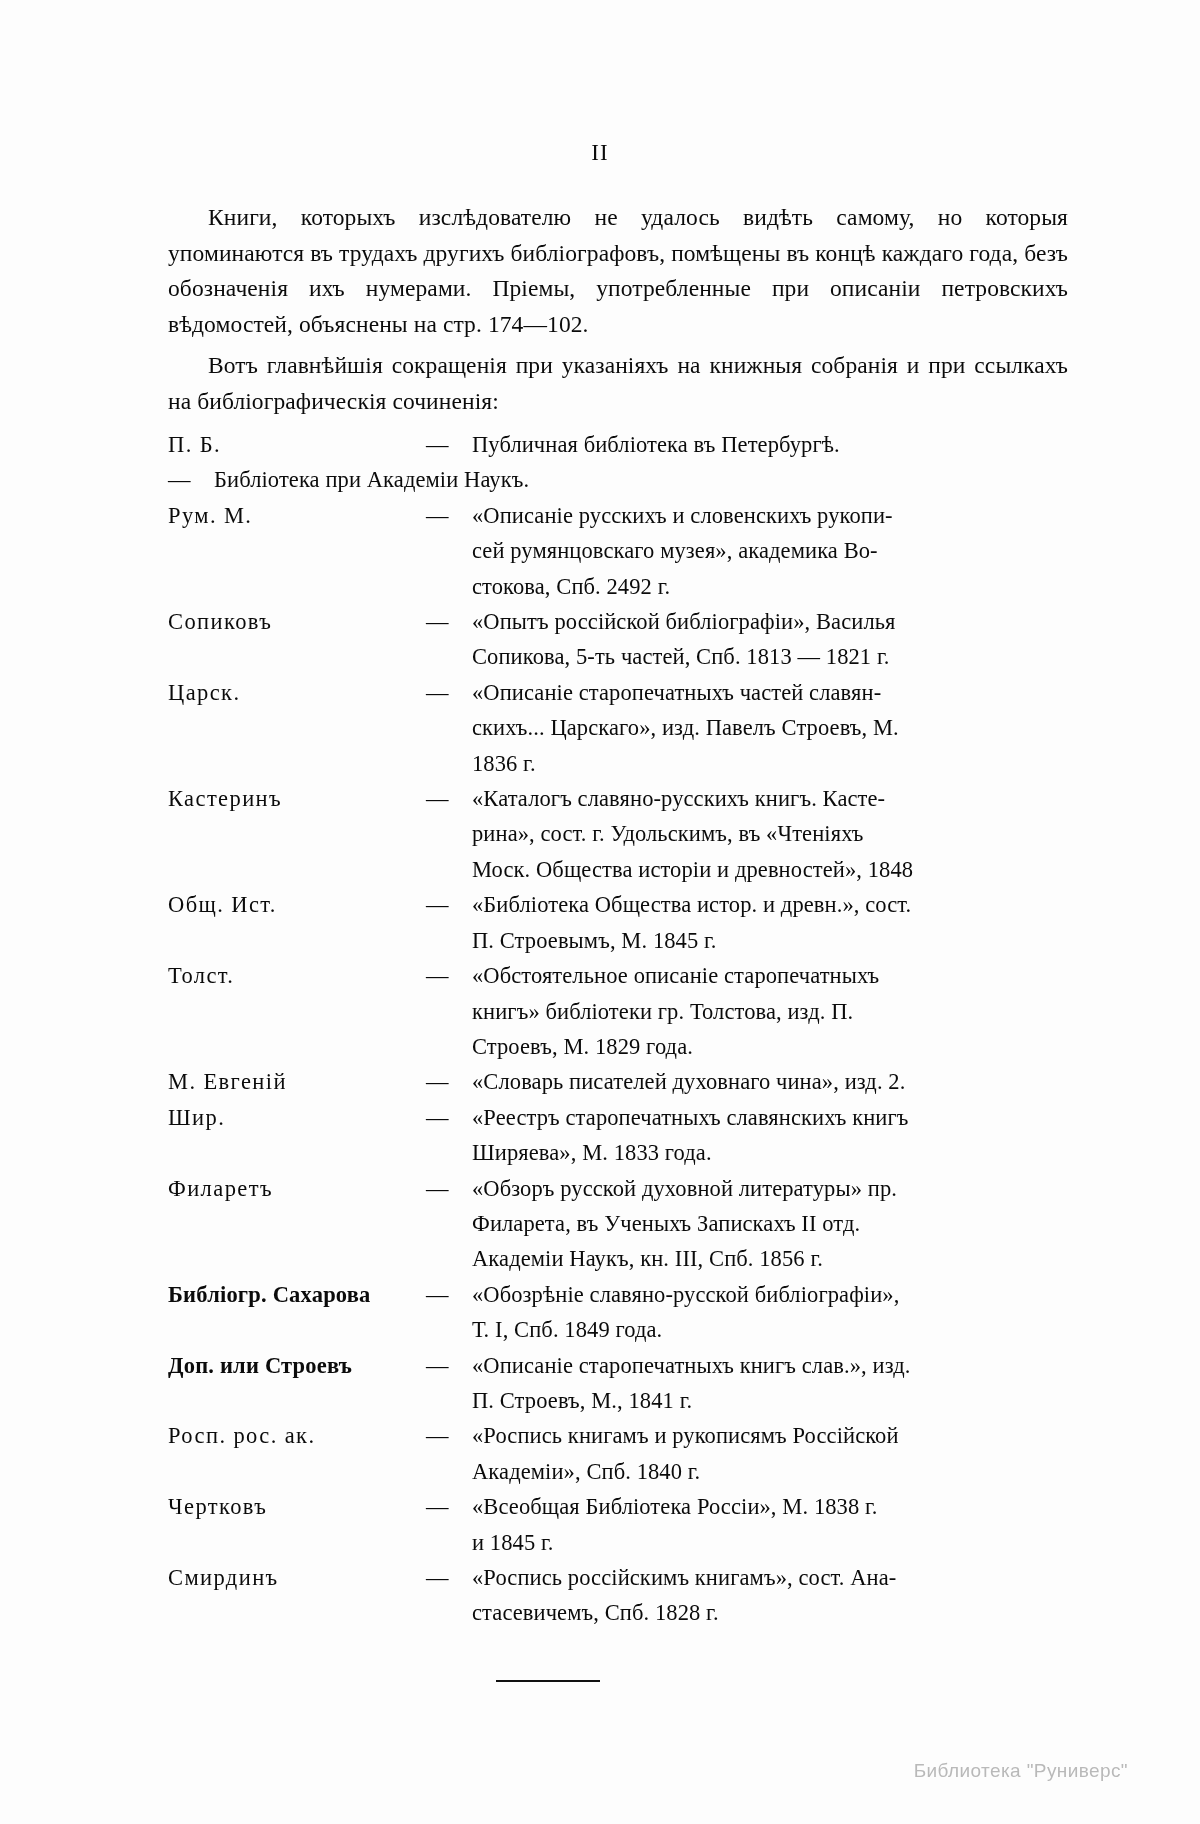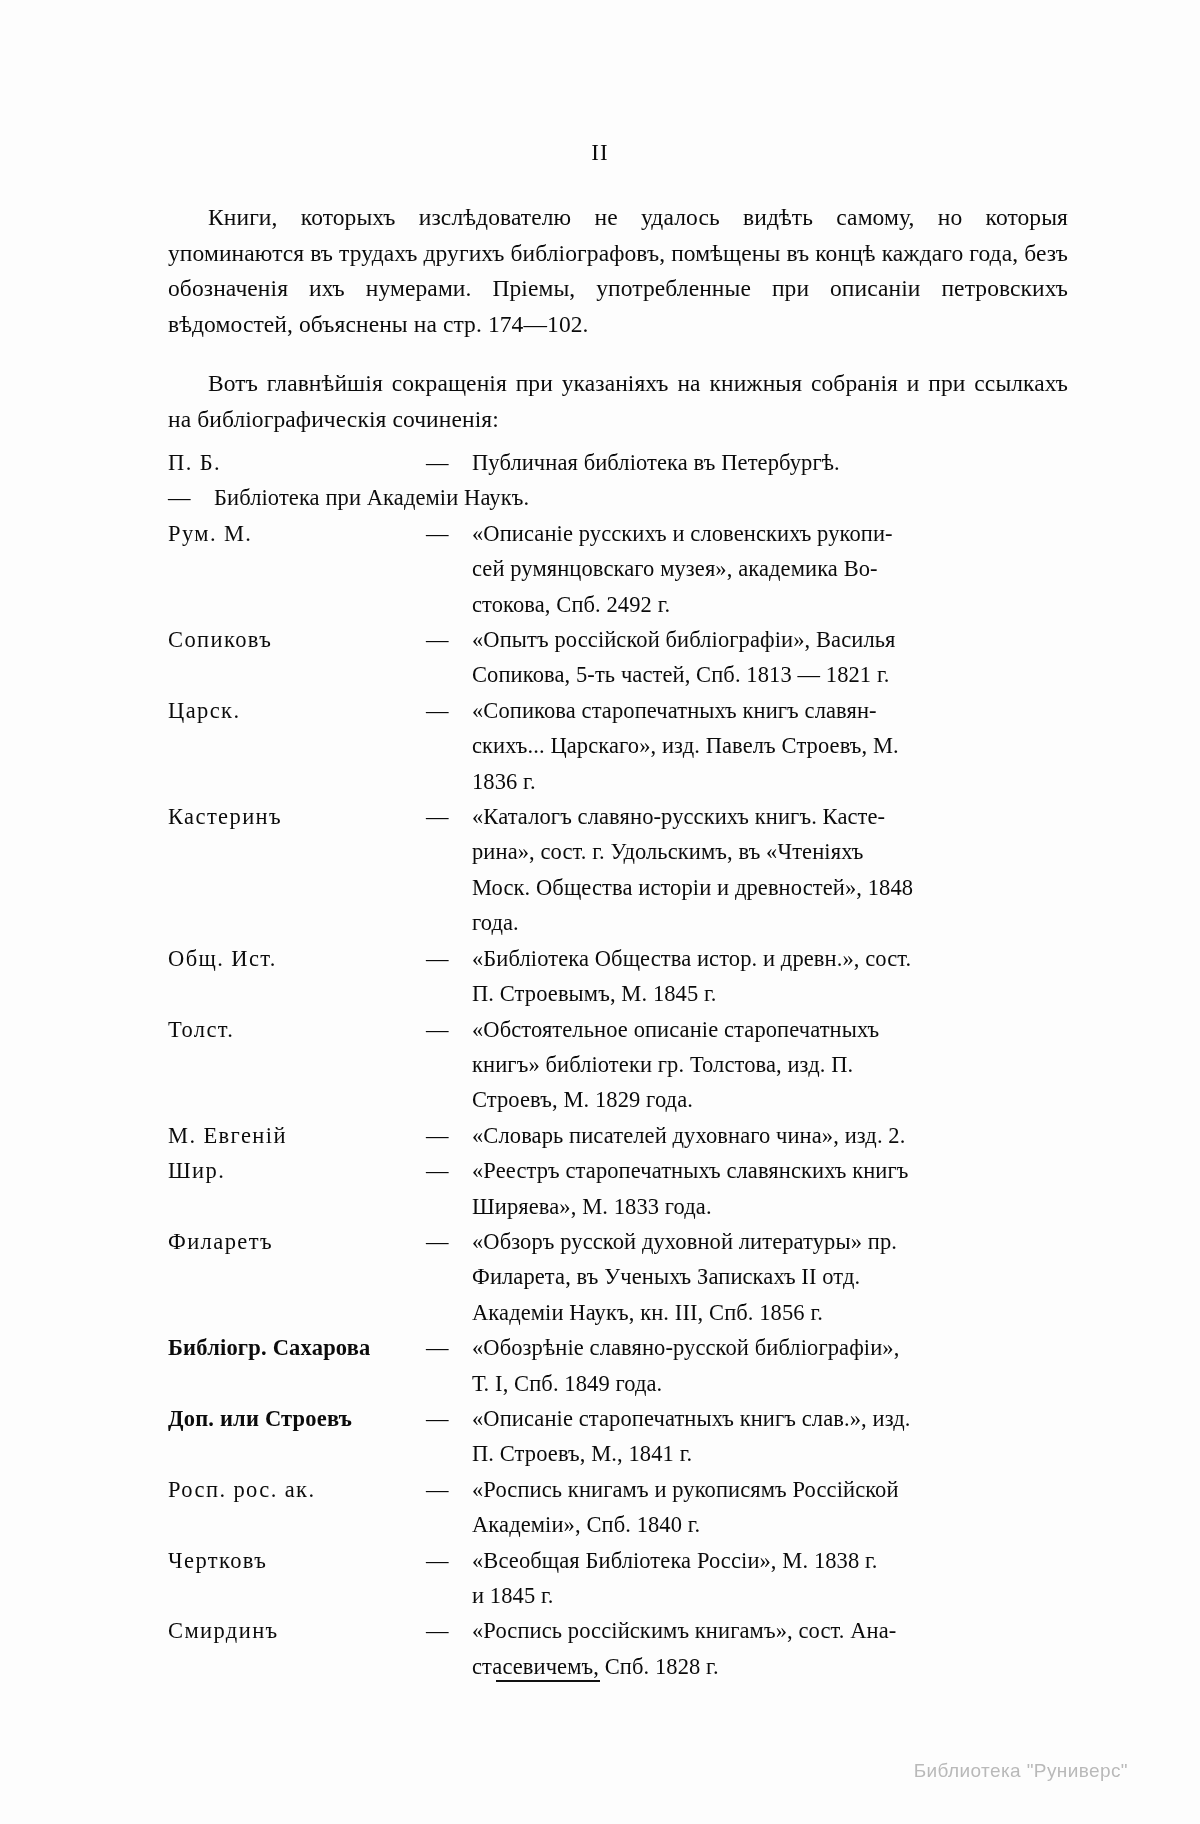--- a/index.html
+++ b/index.html
@@ -41,21 +41,21 @@
   p.para {
     margin: 0 0 2px 0;
     font-size: 23.5px;
     line-height: 35.5px;
     text-align: justify;
     text-indent: 40px;
     font-family: "Liberation Serif", serif;
     letter-spacing: 0.1px;
   }
   p.para.second {
-    margin-top: 24px;
+    margin-top: 6px;
   }
   .abbr-list {
     margin-top: 8px;
   }
   .abbr-row {
     display: flex;
     align-items: flex-start;
     font-size: 22.5px;
     line-height: 35.4px;
     margin-bottom: 0px;
@@ -149,34 +149,33 @@
         <div class="abbr-def">
           <span class="line">«Опытъ россійской библіографіи», Василья</span>
           <span class="line">Сопикова, 5-ть частей, Спб. 1813 — 1821 г.</span>
         </div>
       </div>
 
       <div class="abbr-row">
         <div class="abbr-term">Царск.</div>
         <div class="abbr-dash">—</div>
         <div class="abbr-def">
-          <span class="line">«Сопикова старопечатныхъ книгъ славян-</span>
+          <span class="line">«Описаніе старопечатныхъ частей славян-</span>
           <span class="line">скихъ... Царскаго», изд. Павелъ Строевъ, М.</span>
           <span class="line">1836 г.</span>
         </div>
       </div>
 
       <div class="abbr-row">
         <div class="abbr-term">Кастеринъ</div>
         <div class="abbr-dash">—</div>
         <div class="abbr-def">
           <span class="line">«Каталогъ славяно-русскихъ книгъ. Касте-</span>
           <span class="line">рина», сост. г. Удольскимъ, въ «Чтеніяхъ</span>
           <span class="line">Моск. Общества исторіи и древностей», 1848</span>
-          <span class="line">года.</span>
         </div>
       </div>
 
       <div class="abbr-row">
         <div class="abbr-term">Общ. Ист.</div>
         <div class="abbr-dash">—</div>
         <div class="abbr-def">
           <span class="line">«Библіотека Общества истор. и древн.», сост.</span>
           <span class="line">П. Строевымъ, М. 1845 г.</span>
         </div>

